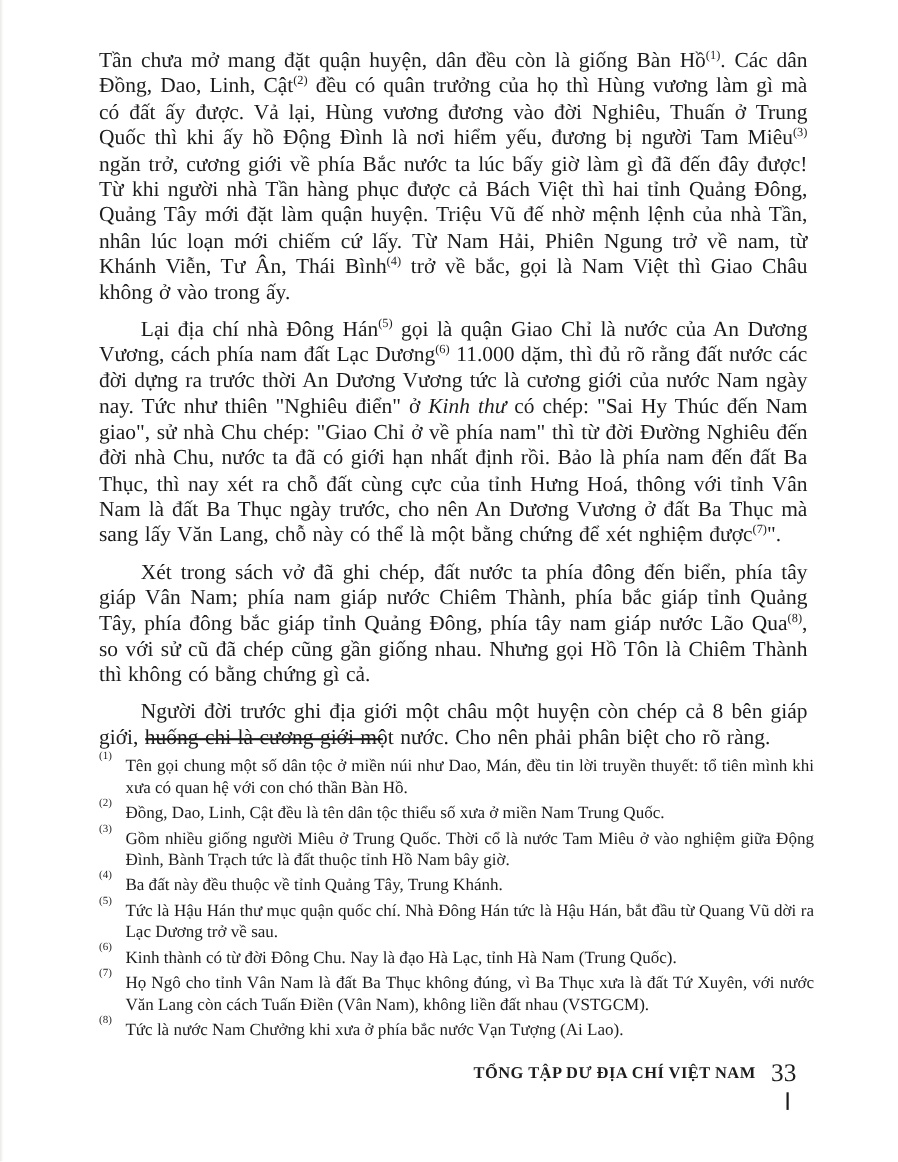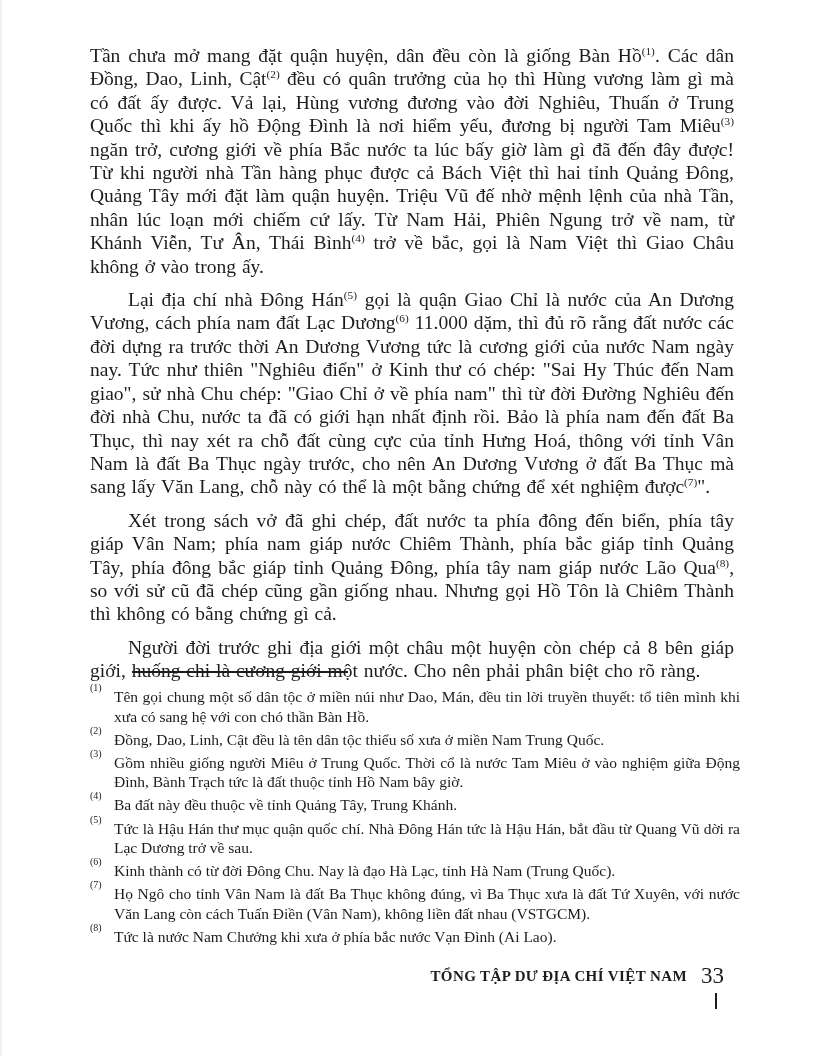--- a/index.html
+++ b/index.html
@@ -34,21 +34,21 @@
     text-indent: 38px;
     word-spacing: 1px;
   }
   .body-par.no-indent { text-indent: 0; }
   .body-par sup, .fn-marker {
     font-size: 0.58em;
     vertical-align: super;
     line-height: 0;
     letter-spacing: 0;
   }
-  .seg-italic { }
+  .seg-italic { font-style: italic; }
   .footnote-rule {
     position: absolute;
     left: 132px; top: 671px;
     width: 216px; height: 2px;
     background: #1c1c1c;
   }
   .footnotes {
     position: absolute;
     left: 90px; top: 687px; width: 650px;
   }
@@ -97,28 +97,28 @@
   <main class="body-text" id="body-text">
       <p class="body-par no-indent"><span>Tần chưa mở mang đặt quận huyện, dân đều còn là giống Bàn Hồ</span><sup>(1)</sup><span>. Các dân Đồng, Dao, Linh, Cật</span><sup>(2)</sup><span> đều có quân trưởng của họ thì Hùng vương làm gì mà có đất ấy được. Vả lại, Hùng vương đương vào đời Nghiêu, Thuấn ở Trung Quốc thì khi ấy hồ Động Đình là nơi hiểm yếu, đương bị người Tam Miêu</span><sup>(3)</sup><span> ngăn trở, cương giới về phía Bắc nước ta lúc bấy giờ làm gì đã đến đây được! Từ khi người nhà Tần hàng phục được cả Bách Việt thì hai tỉnh Quảng Đông, Quảng Tây mới đặt làm quận huyện. Triệu Vũ đế nhờ mệnh lệnh của nhà Tần, nhân lúc loạn mới chiếm cứ lấy. Từ Nam Hải, Phiên Ngung trở về nam, từ Khánh Viễn, Tư Ân, Thái Bình</span><sup>(4)</sup><span> trở về bắc, gọi là Nam Việt thì Giao Châu không ở vào trong ấy.</span></p>
       <p class="body-par"><span>Lại địa chí nhà Đông Hán</span><sup>(5)</sup><span> gọi là quận Giao Chỉ là nước của An Dương Vương, cách phía nam đất Lạc Dương</span><sup>(6)</sup><span> 11.000 dặm, thì đủ rõ rằng đất nước các đời dựng ra trước thời An Dương Vương tức là cương giới của nước Nam ngày nay. Tức như thiên "Nghiêu điển" ở </span><span class="seg-italic">Kinh thư</span><span> có chép: "Sai Hy Thúc đến Nam giao", sử nhà Chu chép: "Giao Chỉ ở về phía nam" thì từ đời Đường Nghiêu đến đời nhà Chu, nước ta đã có giới hạn nhất định rồi. Bảo là phía nam đến đất Ba Thục, thì nay xét ra chỗ đất cùng cực của tỉnh Hưng Hoá, thông với tỉnh Vân Nam là đất Ba Thục ngày trước, cho nên An Dương Vương ở đất Ba Thục mà sang lấy Văn Lang, chỗ này có thể là một bằng chứng để xét nghiệm được</span><sup>(7)</sup><span>".</span></p>
       <p class="body-par"><span>Xét trong sách vở đã ghi chép, đất nước ta phía đông đến biển, phía tây giáp Vân Nam; phía nam giáp nước Chiêm Thành, phía bắc giáp tỉnh Quảng Tây, phía đông bắc giáp tỉnh Quảng Đông, phía tây nam giáp nước Lão Qua</span><sup>(8)</sup><span>, so với sử cũ đã chép cũng gần giống nhau. Nhưng gọi Hồ Tôn là Chiêm Thành thì không có bằng chứng gì cả.</span></p>
       <p class="body-par"><span>Người đời trước ghi địa giới một châu một huyện còn chép cả 8 bên giáp giới, huống chi là cương giới một nước. Cho nên phải phân biệt cho rõ ràng.</span></p>
     </main>
 
   <div class="footnote-rule"></div>
 
   <section class="footnotes" id="footnotes">
-      <p class="footnote"><span class="fn-marker">(1)</span><span>Tên gọi chung một số dân tộc ở miền núi như Dao, Mán, đều tin lời truyền thuyết: tổ tiên mình khi xưa có sang hệ với con chó thần Bàn Hồ.</span></p>
+      <p class="footnote"><span class="fn-marker">(1)</span><span>Tên gọi chung một số dân tộc ở miền núi như Dao, Mán, đều tin lời truyền thuyết: tổ tiên mình khi xưa có quan hệ với con chó thần Bàn Hồ.</span></p>
       <p class="footnote"><span class="fn-marker">(2)</span><span>Đồng, Dao, Linh, Cật đều là tên dân tộc thiểu số xưa ở miền Nam Trung Quốc.</span></p>
       <p class="footnote"><span class="fn-marker">(3)</span><span>Gồm nhiều giống người Miêu ở Trung Quốc. Thời cổ là nước Tam Miêu ở vào nghiệm giữa Động Đình, Bành Trạch tức là đất thuộc tỉnh Hồ Nam bây giờ.</span></p>
       <p class="footnote"><span class="fn-marker">(4)</span><span>Ba đất này đều thuộc về tỉnh Quảng Tây, Trung Khánh.</span></p>
       <p class="footnote"><span class="fn-marker">(5)</span><span>Tức là Hậu Hán thư mục quận quốc chí. Nhà Đông Hán tức là Hậu Hán, bắt đầu từ Quang Vũ dời ra Lạc Dương trở về sau.</span></p>
       <p class="footnote"><span class="fn-marker">(6)</span><span>Kinh thành có từ đời Đông Chu. Nay là đạo Hà Lạc, tỉnh Hà Nam (Trung Quốc).</span></p>
       <p class="footnote"><span class="fn-marker">(7)</span><span>Họ Ngô cho tỉnh Vân Nam là đất Ba Thục không đúng, vì Ba Thục xưa là đất Tứ Xuyên, với nước Văn Lang còn cách Tuấn Điền (Vân Nam), không liền đất nhau (VSTGCM).</span></p>
-      <p class="footnote"><span class="fn-marker">(8)</span><span>Tức là nước Nam Chưởng khi xưa ở phía bắc nước Vạn Đình (Ai Lao).</span></p>
+      <p class="footnote"><span class="fn-marker">(8)</span><span>Tức là nước Nam Chưởng khi xưa ở phía bắc nước Vạn Tượng (Ai Lao).</span></p>
     </section>
 
   <div class="running-title">TỔNG TẬP DƯ ĐỊA CHÍ VIỆT NAM</div>
 
   <div class="page-number">33</div>
 
   <div class="binding-mark"></div>
 </div>
 
 </body></html>

